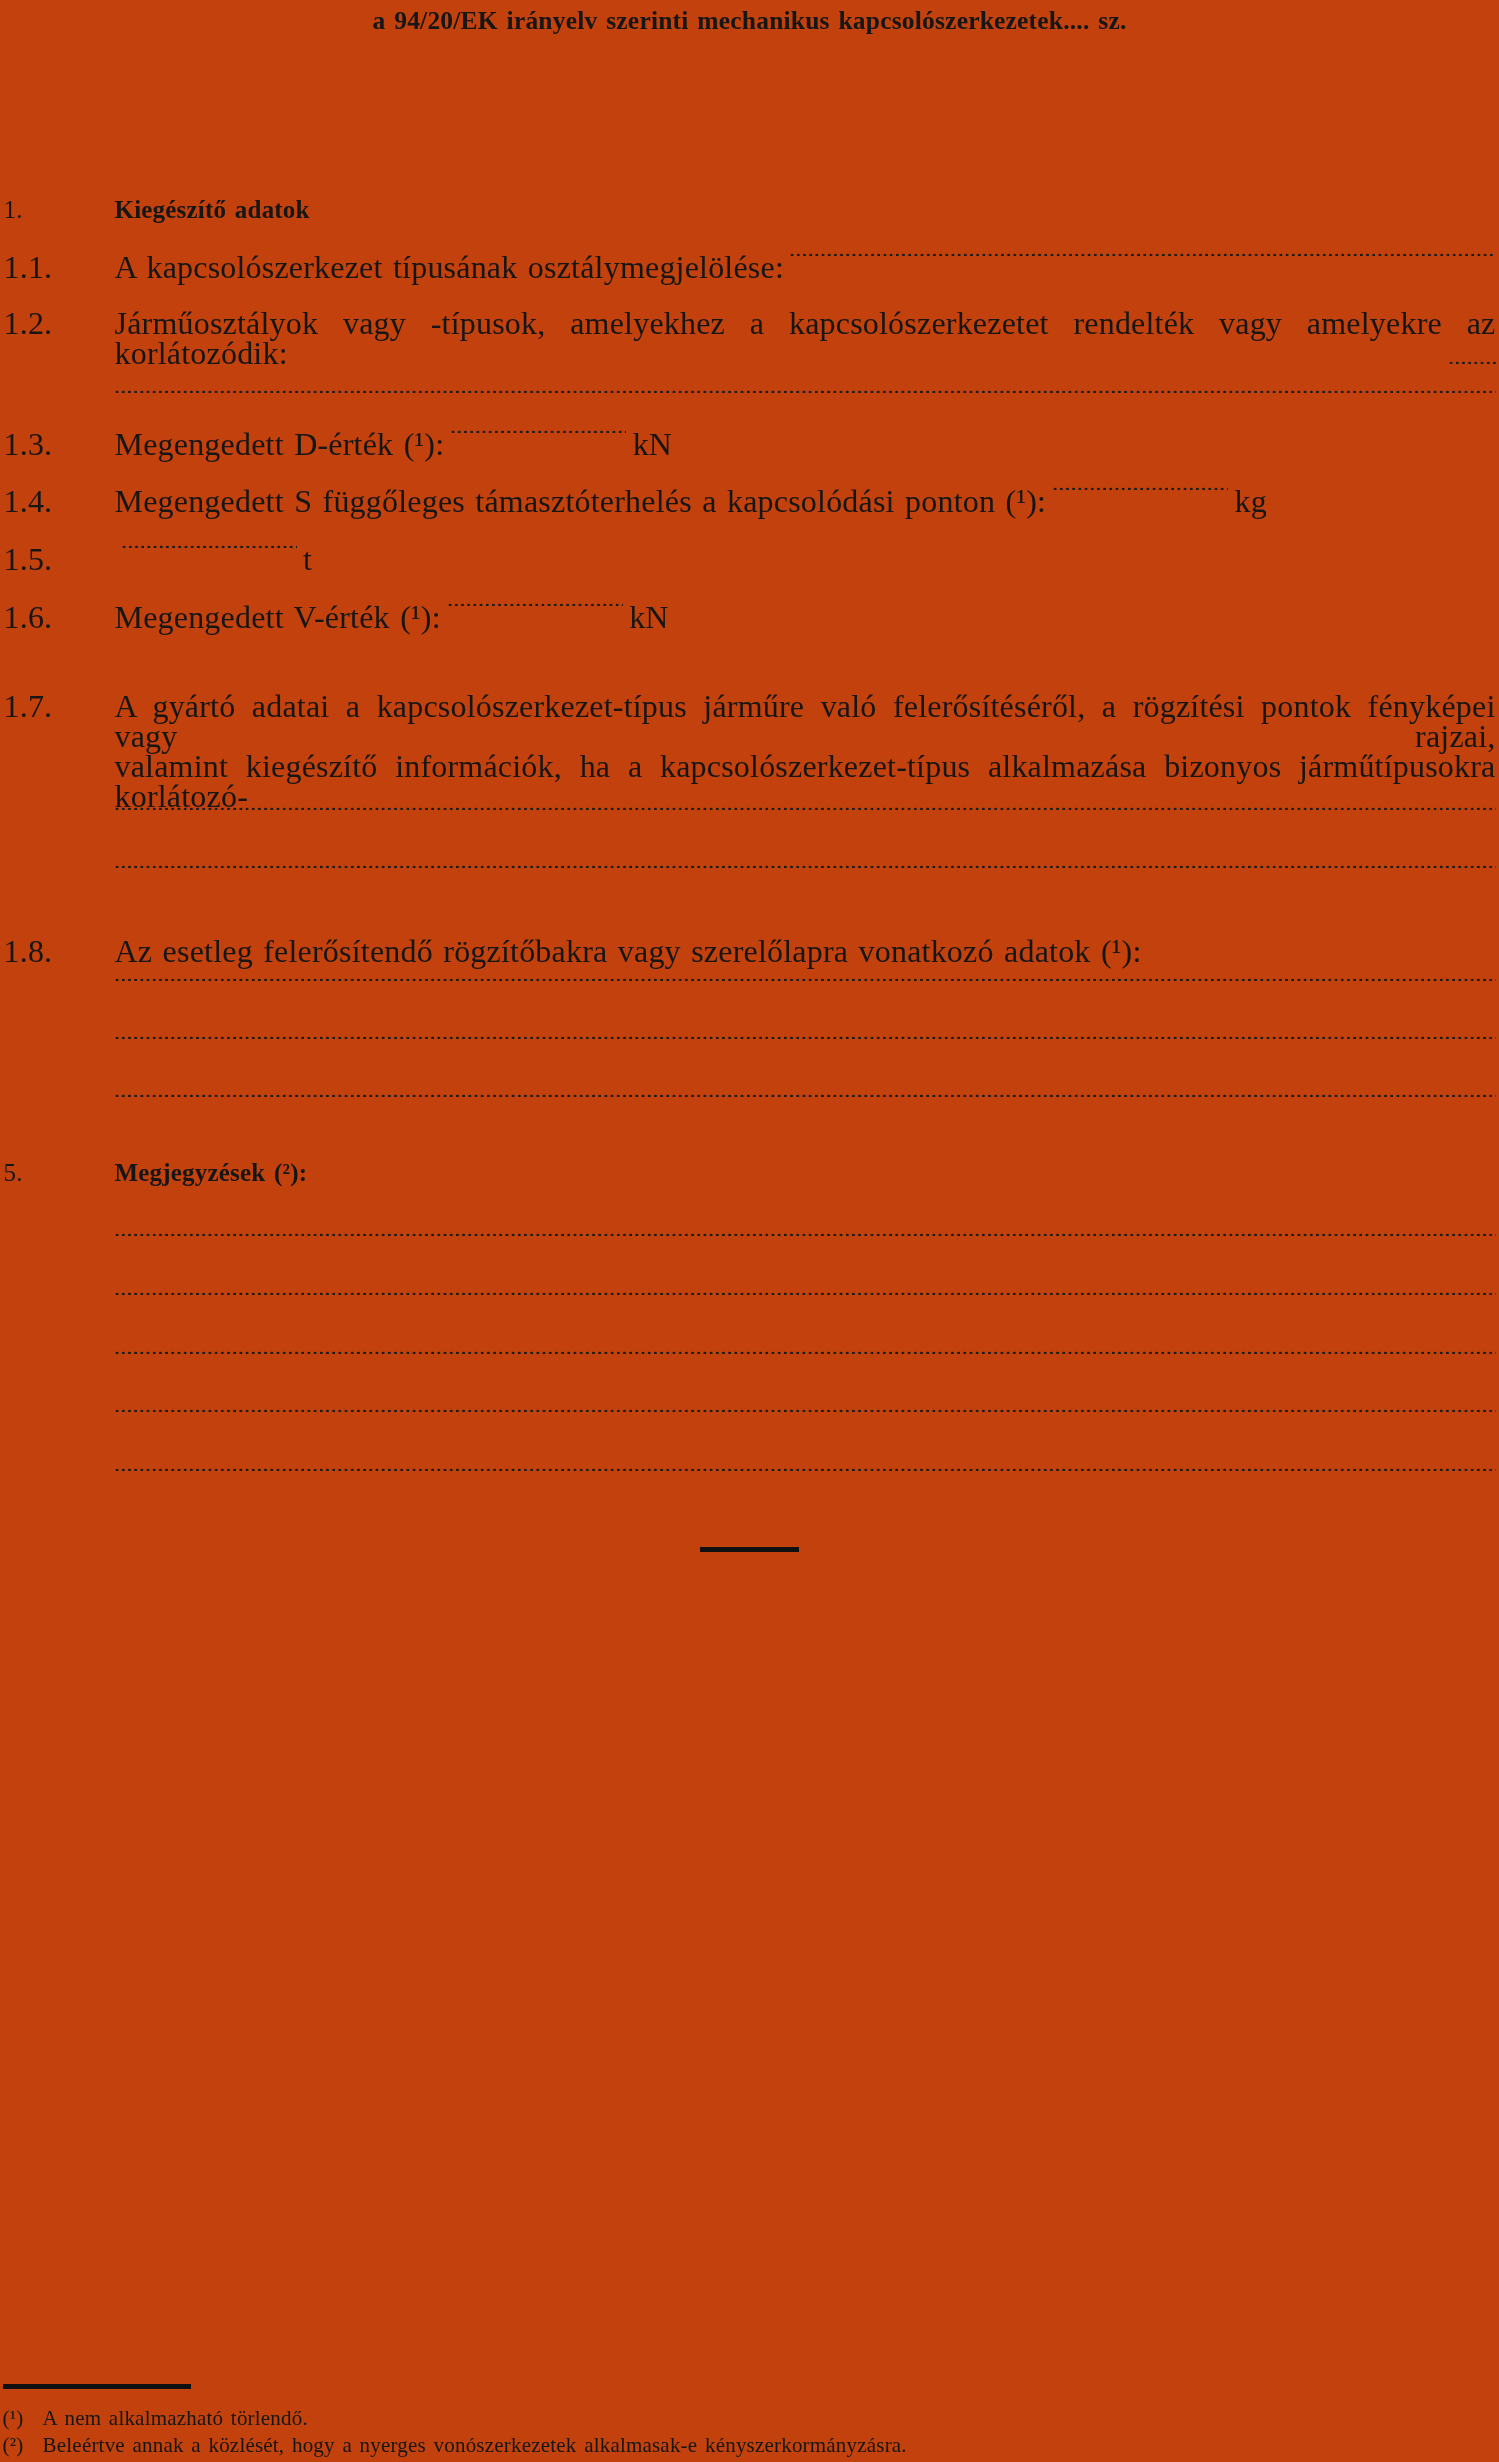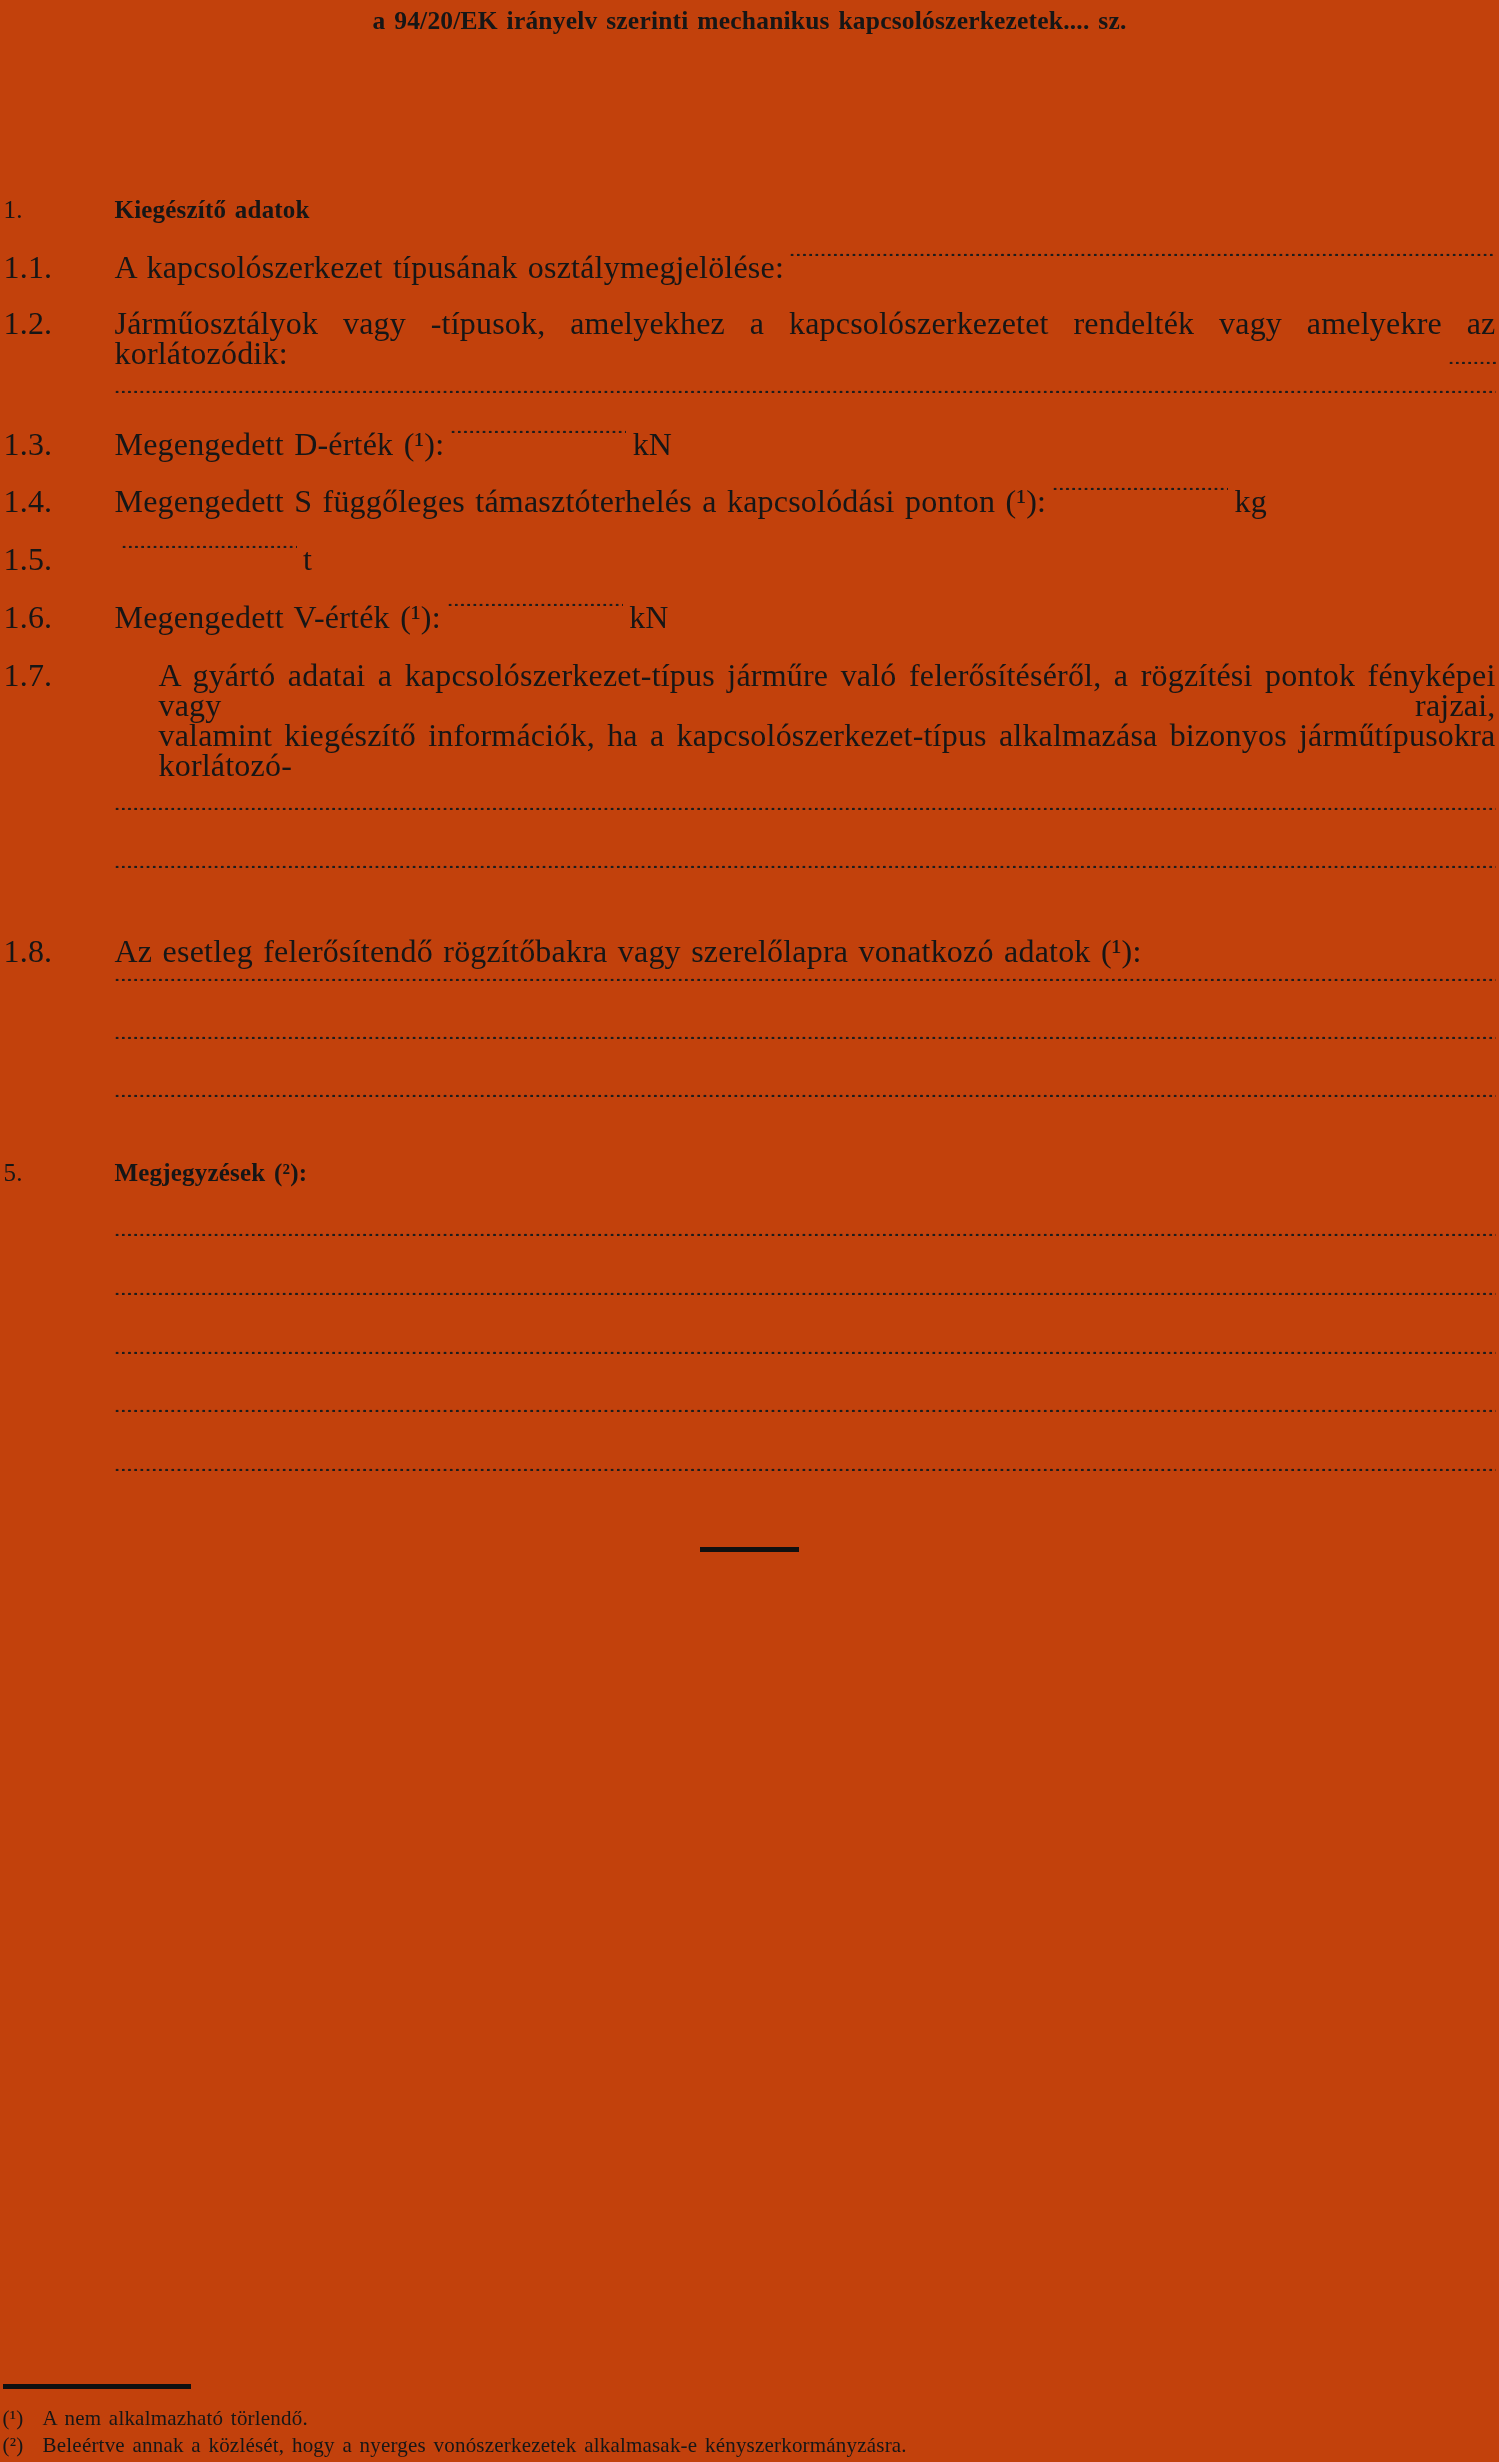--- a/index.html
+++ b/index.html
@@ -52,21 +52,21 @@
   .dotline {
     position: absolute;
     left: 114px; right: 2.6px;
     height: 4.4px;
     background-image: radial-gradient(circle, #1c1c1c 1.4px, rgba(0,0,0,0) 1.8px);
     background-size: 6.2px 4.4px;
     background-repeat: repeat-x;
     background-position: 0 0.9px;
   }
   .just { text-align: justify; text-align-last: justify; -moz-text-align-last: justify; }
-  .jline { text-align: justify; text-align-last: justify; margin-left: 44px; -moz-text-align-last: justify; }
+  .jline { text-align: justify; text-align-last: justify; -moz-text-align-last: justify; }
   .rule { position: absolute; background: #101010; }
   .fnote {
     position: absolute;
     left: 0; right: 0;
     font-size: 21px;
     line-height: 26px;
     padding-left: 2.6px;
   }
   .fnmark { position: absolute; left: 2.6px; top: 0; }
   .fntext { margin-left: 40px; }
@@ -129,21 +129,21 @@
 
   <div class="row" style="top: 602px;">
     <span class="num">1.6.</span>
     <div class="body flexline">
       <span class="lbl">Megengedett V-érték (¹):</span>
       <span class="dots w200"></span>
       <span class="lbl">kN</span>
     </div>
   </div>
 
-  <div class="row" style="top: 660px;">
+  <div class="row" style="top: 691px;">
     <span class="num">1.7.</span>
     <div class="body">
       <div class="jline">A gyártó adatai a kapcsolószerkezet-típus járműre való felerősítéséről, a rögzítési pontok fényképei vagy rajzai,</div>
       <div class="jline">valamint kiegészítő információk, ha a kapcsolószerkezet-típus alkalmazása bizonyos járműtípusokra korlátozó-</div>
     </div>
   </div>
 
   <div class="dotline" style="top: 806px;"></div>
   <div class="dotline" style="top: 864px;"></div>
 

